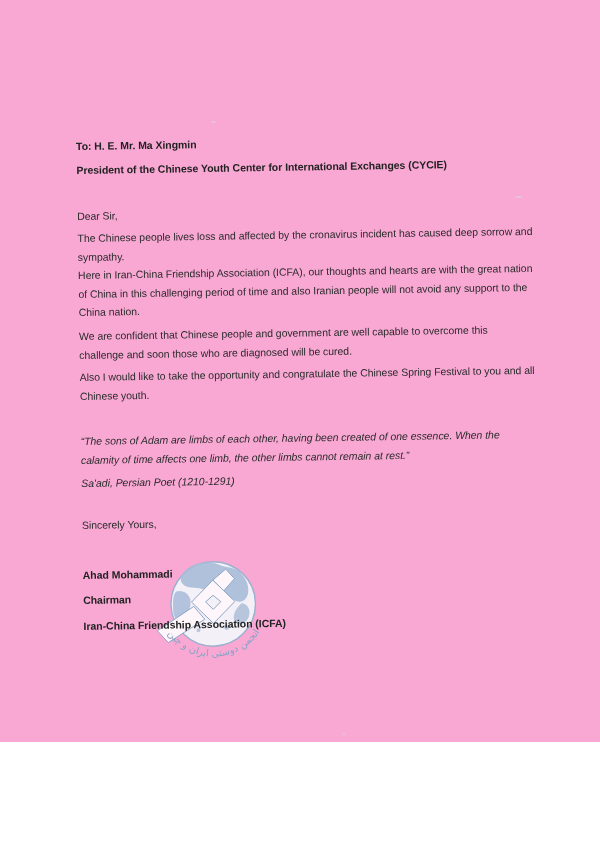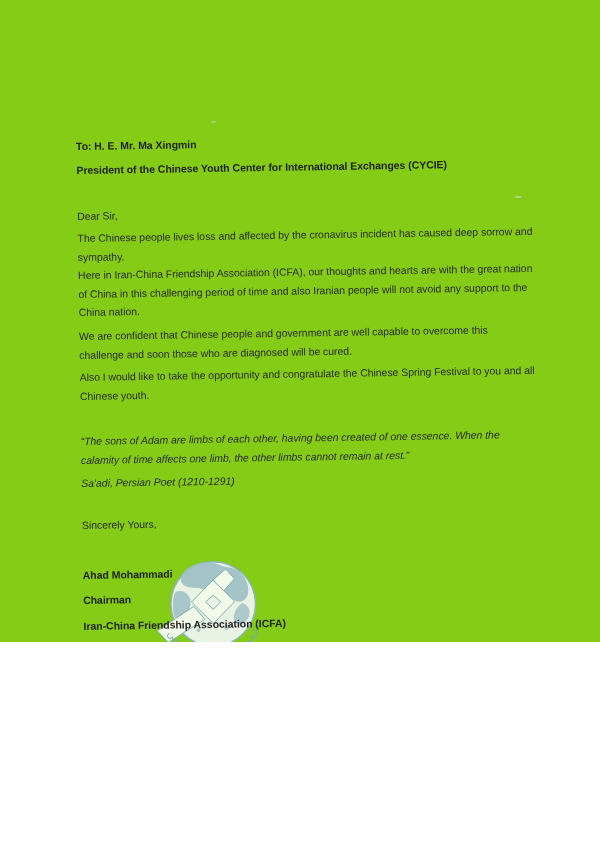--- a/index.html
+++ b/index.html
@@ -3,22 +3,22 @@
 <meta charset="utf-8">
 <style>
   html, body {
     margin: 0;
     padding: 0;
     background: #ffffff;
   }
   .page {
     position: relative;
     width: 600px;
-    height: 642px;
-    background: #84cc16;
+    height: 742px;
+    background: #f9a8d4;
     overflow: hidden;
     font-family: "Liberation Sans", sans-serif;
     color: #2b2b2b;
   }
   .scan-skew {
     position: absolute;
     left: 0; top: 0; right: 0; bottom: 0;
     transform: rotate(-0.9deg);
     transform-origin: 80px 400px;
   }

